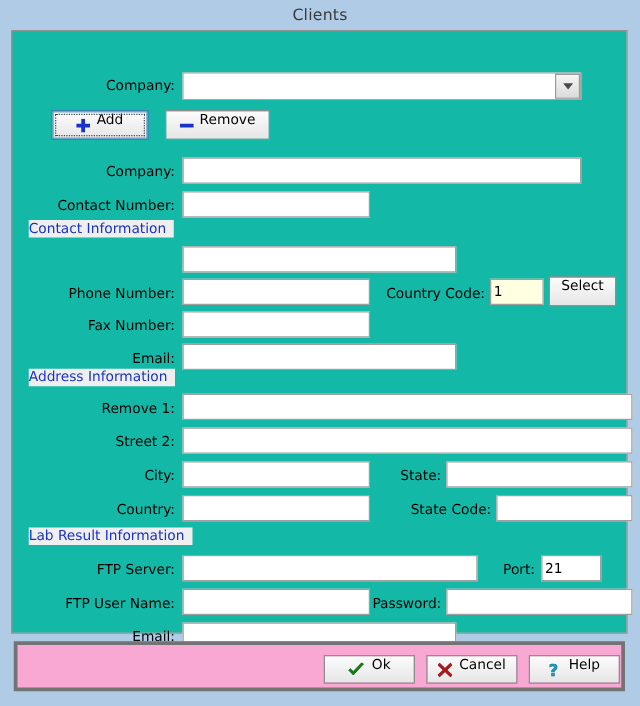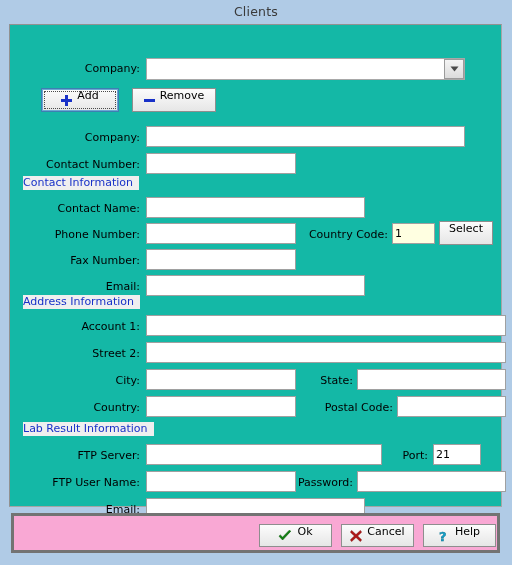--- a/index.html
+++ b/index.html
@@ -228,21 +228,20 @@
     <input class="fld" style="left: 136px; top: 101px; width: 319px;" type="text" value="">
 
     <div class="lbl" style="left:20px; top:133px; width:110px;">Contact Number:</div>
     <input class="fld" style="left: 136px; top: 128px; width: 150px;" type="text" value="">
 
     <div class="section" style="top:151px;">
       <div class="section-rule"></div>
       <div class="section-title">Contact Information</div>
     </div>
 
-    <div class="lbl" style="left:35px; top:177px; width:95px;">Contact Name:</div>
     <input class="fld" style="left: 136px; top: 172px; width: 219px;" type="text" value="">
 
     <div class="lbl" style="left:35px; top:203px; width:95px;">Phone Number:</div>
     <input class="fld" style="left: 136px; top: 198px; width: 150px;" type="text" value="">
 
     <div class="lbl" style="left:288px; top:203px; width:90px;">Country Code:</div>
     <input class="fld yellow" style="left: 382px; top: 198px; width: 43px;" type="text" value="1">
 
     <div class="btn" style="left:429px; top:196px; width:54px; height:24px;">
       <span>Select</span>
@@ -253,36 +252,36 @@
 
     <div class="lbl" style="left:60px; top:255px; width:70px;">Email:</div>
     <input class="fld" style="left: 136px; top: 250px; width: 219px;" type="text" value="">
 
     <div class="section" style="top:229px; top:228px;"></div>
     <div class="section" style="top:270px;">
       <div class="section-rule"></div>
       <div class="section-title">Address Information</div>
     </div>
 
-    <div class="lbl" style="left:60px; top:295px; width:70px;">Account 1:</div>
+    <div class="lbl" style="left:60px; top:295px; width:70px;">Remove 1:</div>
     <input class="fld" style="left: 136px; top: 290px; width: 360px;" type="text" value="">
 
     <div class="lbl" style="left:60px; top:322px; width:70px;">Street 2:</div>
     <input class="fld" style="left: 136px; top: 317px; width: 360px;" type="text" value="">
 
     <div class="lbl" style="left:60px; top:349px; width:70px;">City:</div>
     <input class="fld" style="left: 136px; top: 344px; width: 150px;" type="text" value="">
 
     <div class="lbl" style="left:288px; top:349px; width:55px;">State:</div>
     <input class="fld" style="left: 347px; top: 344px; width: 149px;" type="text" value="">
 
     <div class="lbl" style="left:55px; top:376px; width:75px;">Country:</div>
     <input class="fld" style="left: 136px; top: 371px; width: 150px;" type="text" value="">
 
-    <div class="lbl" style="left:288px; top:376px; width:95px;">Postal Code:</div>
+    <div class="lbl" style="left:288px; top:376px; width:95px;">State Code:</div>
     <input class="fld" style="left: 387px; top: 371px; width: 109px;" type="text" value="">
 
     <div class="section" style="top:397px;">
       <div class="section-rule"></div>
       <div class="section-title">Lab Result Information</div>
     </div>
 
     <div class="lbl" style="left:50px; top:424px; width:80px;text-align:right;">FTP Server:</div>
     <input class="fld" style="left: 136px; top: 419px; width: 236px;" type="text" value="">
 

